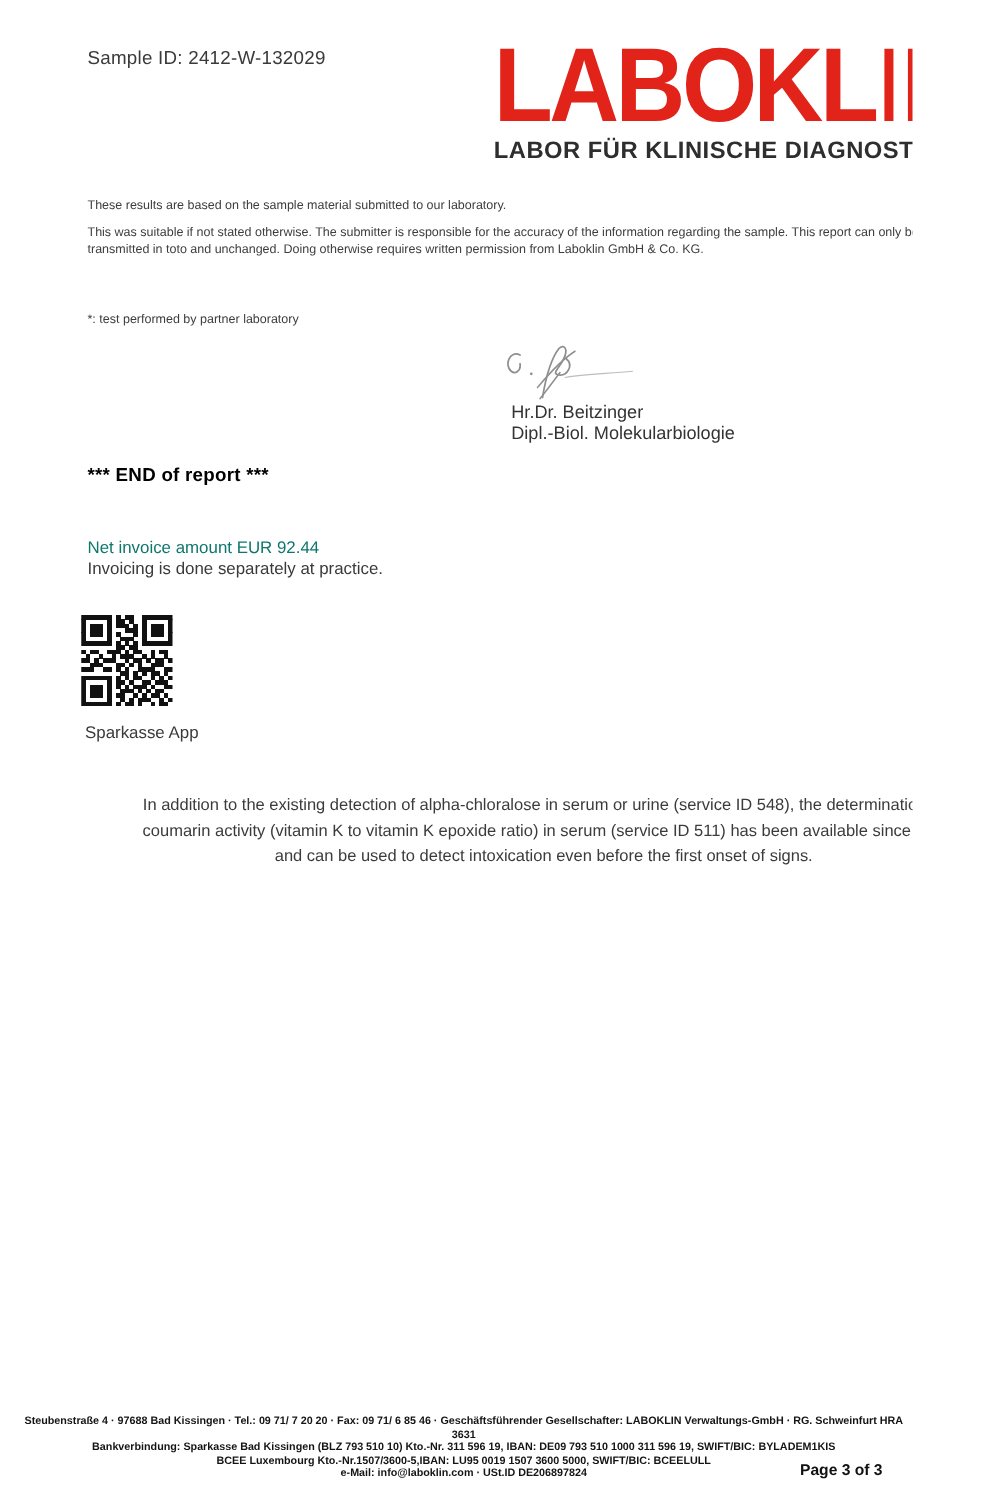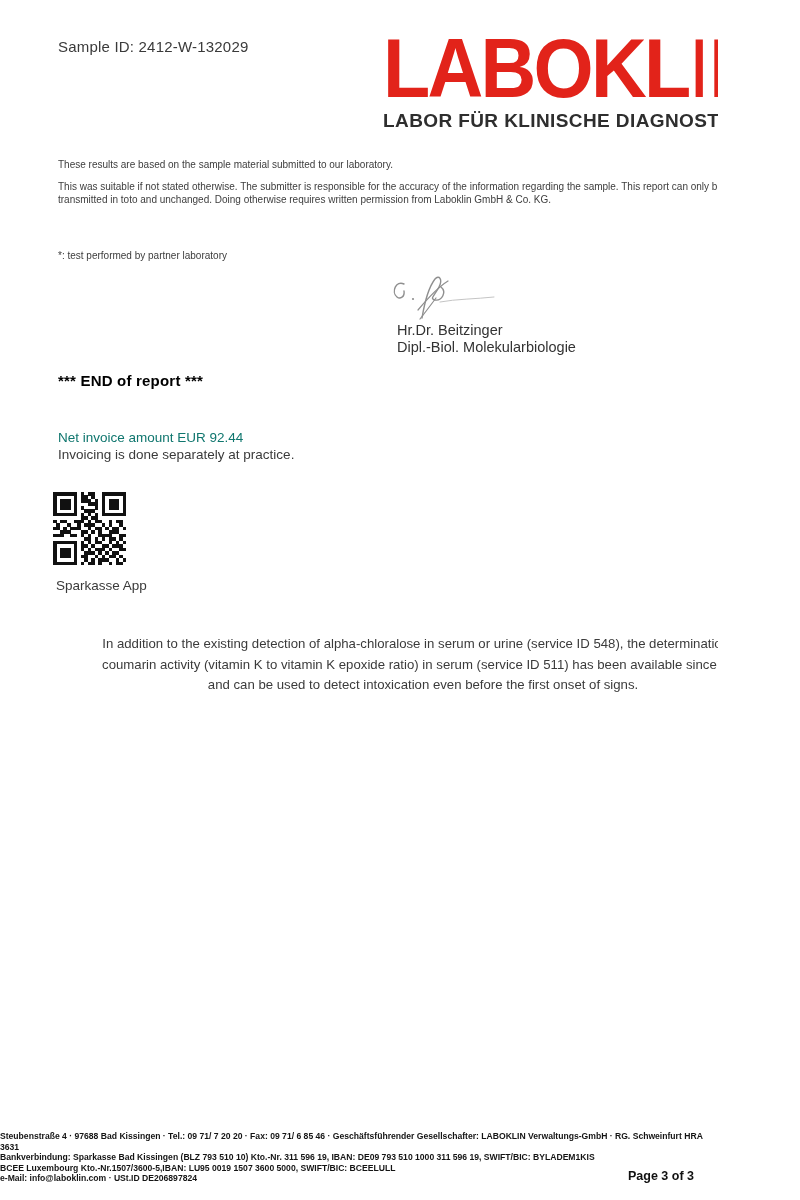--- a/index.html
+++ b/index.html
@@ -3,20 +3,21 @@
 <meta charset="utf-8">
 <style>
   * { margin:0; padding:0; box-sizing:border-box; }
   html,body { background:#ffffff; }
   .page {
     position:relative;
     width:718px; height:1200px;
     background:#ffffff;
     font-family:"Liberation Sans", sans-serif;
     overflow:hidden;
+    margin-left:12px;
   }
 
   
   .sample-id {
     position:absolute; left:58px; top:38px;
     font-size:15px; color:#3a3a3a; letter-spacing:.2px;
   }
   .logo-word {
     position:absolute; left:383px; top:26px;
     font-size:84px; line-height:1; font-weight:bold;
@@ -69,21 +70,21 @@
   .notice-body {
     position:absolute; left:58px; top:634px; width:730px;
     font-size:13.2px; line-height:20.5px; color:#3b3b3b;
     white-space:pre-line;
     text-align:center;
   }
 
   
   .footer {
     position:absolute; left:0; right:0; top:1131px;
-    font-size:8.6px; font-weight:bold;
+    text-align:center; font-size:8.6px; font-weight:bold;
     color:#141414; line-height:10.6px;
   }
   .page-number {
     position:absolute; right:24px; top:1169px;
     font-size:12.5px; font-weight:bold; color:#111;
   }
 </style>
 </head>
 <body>
 

